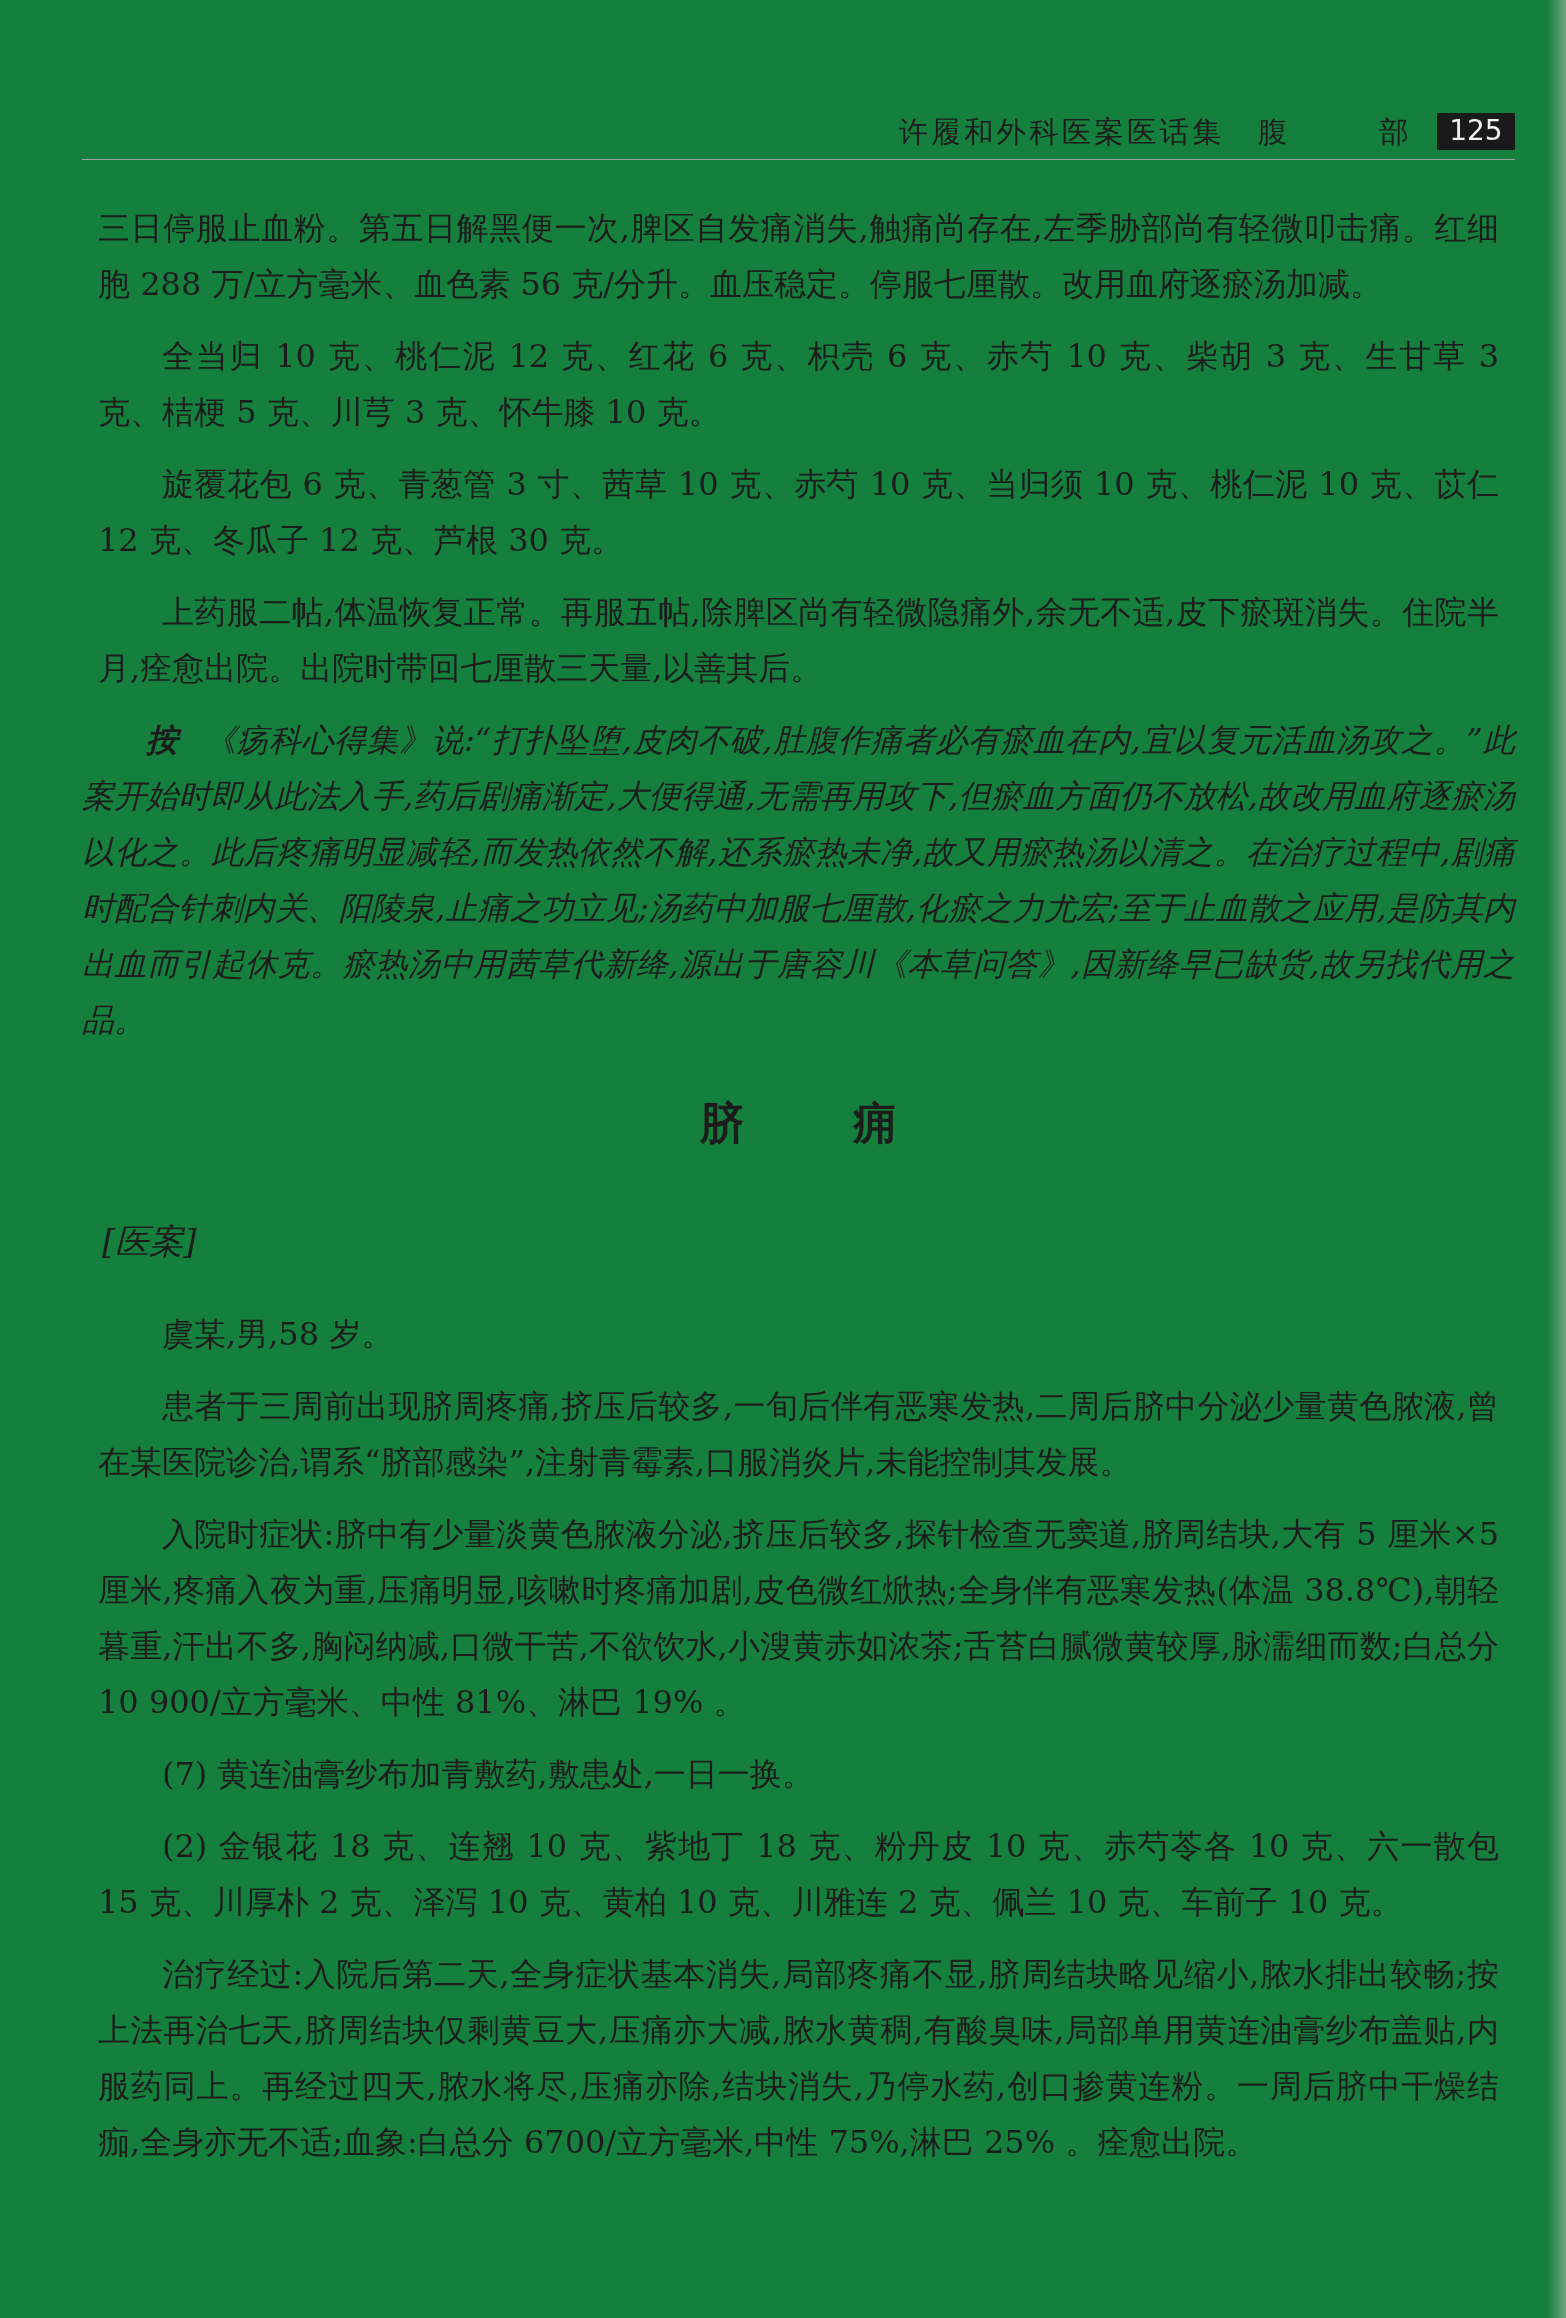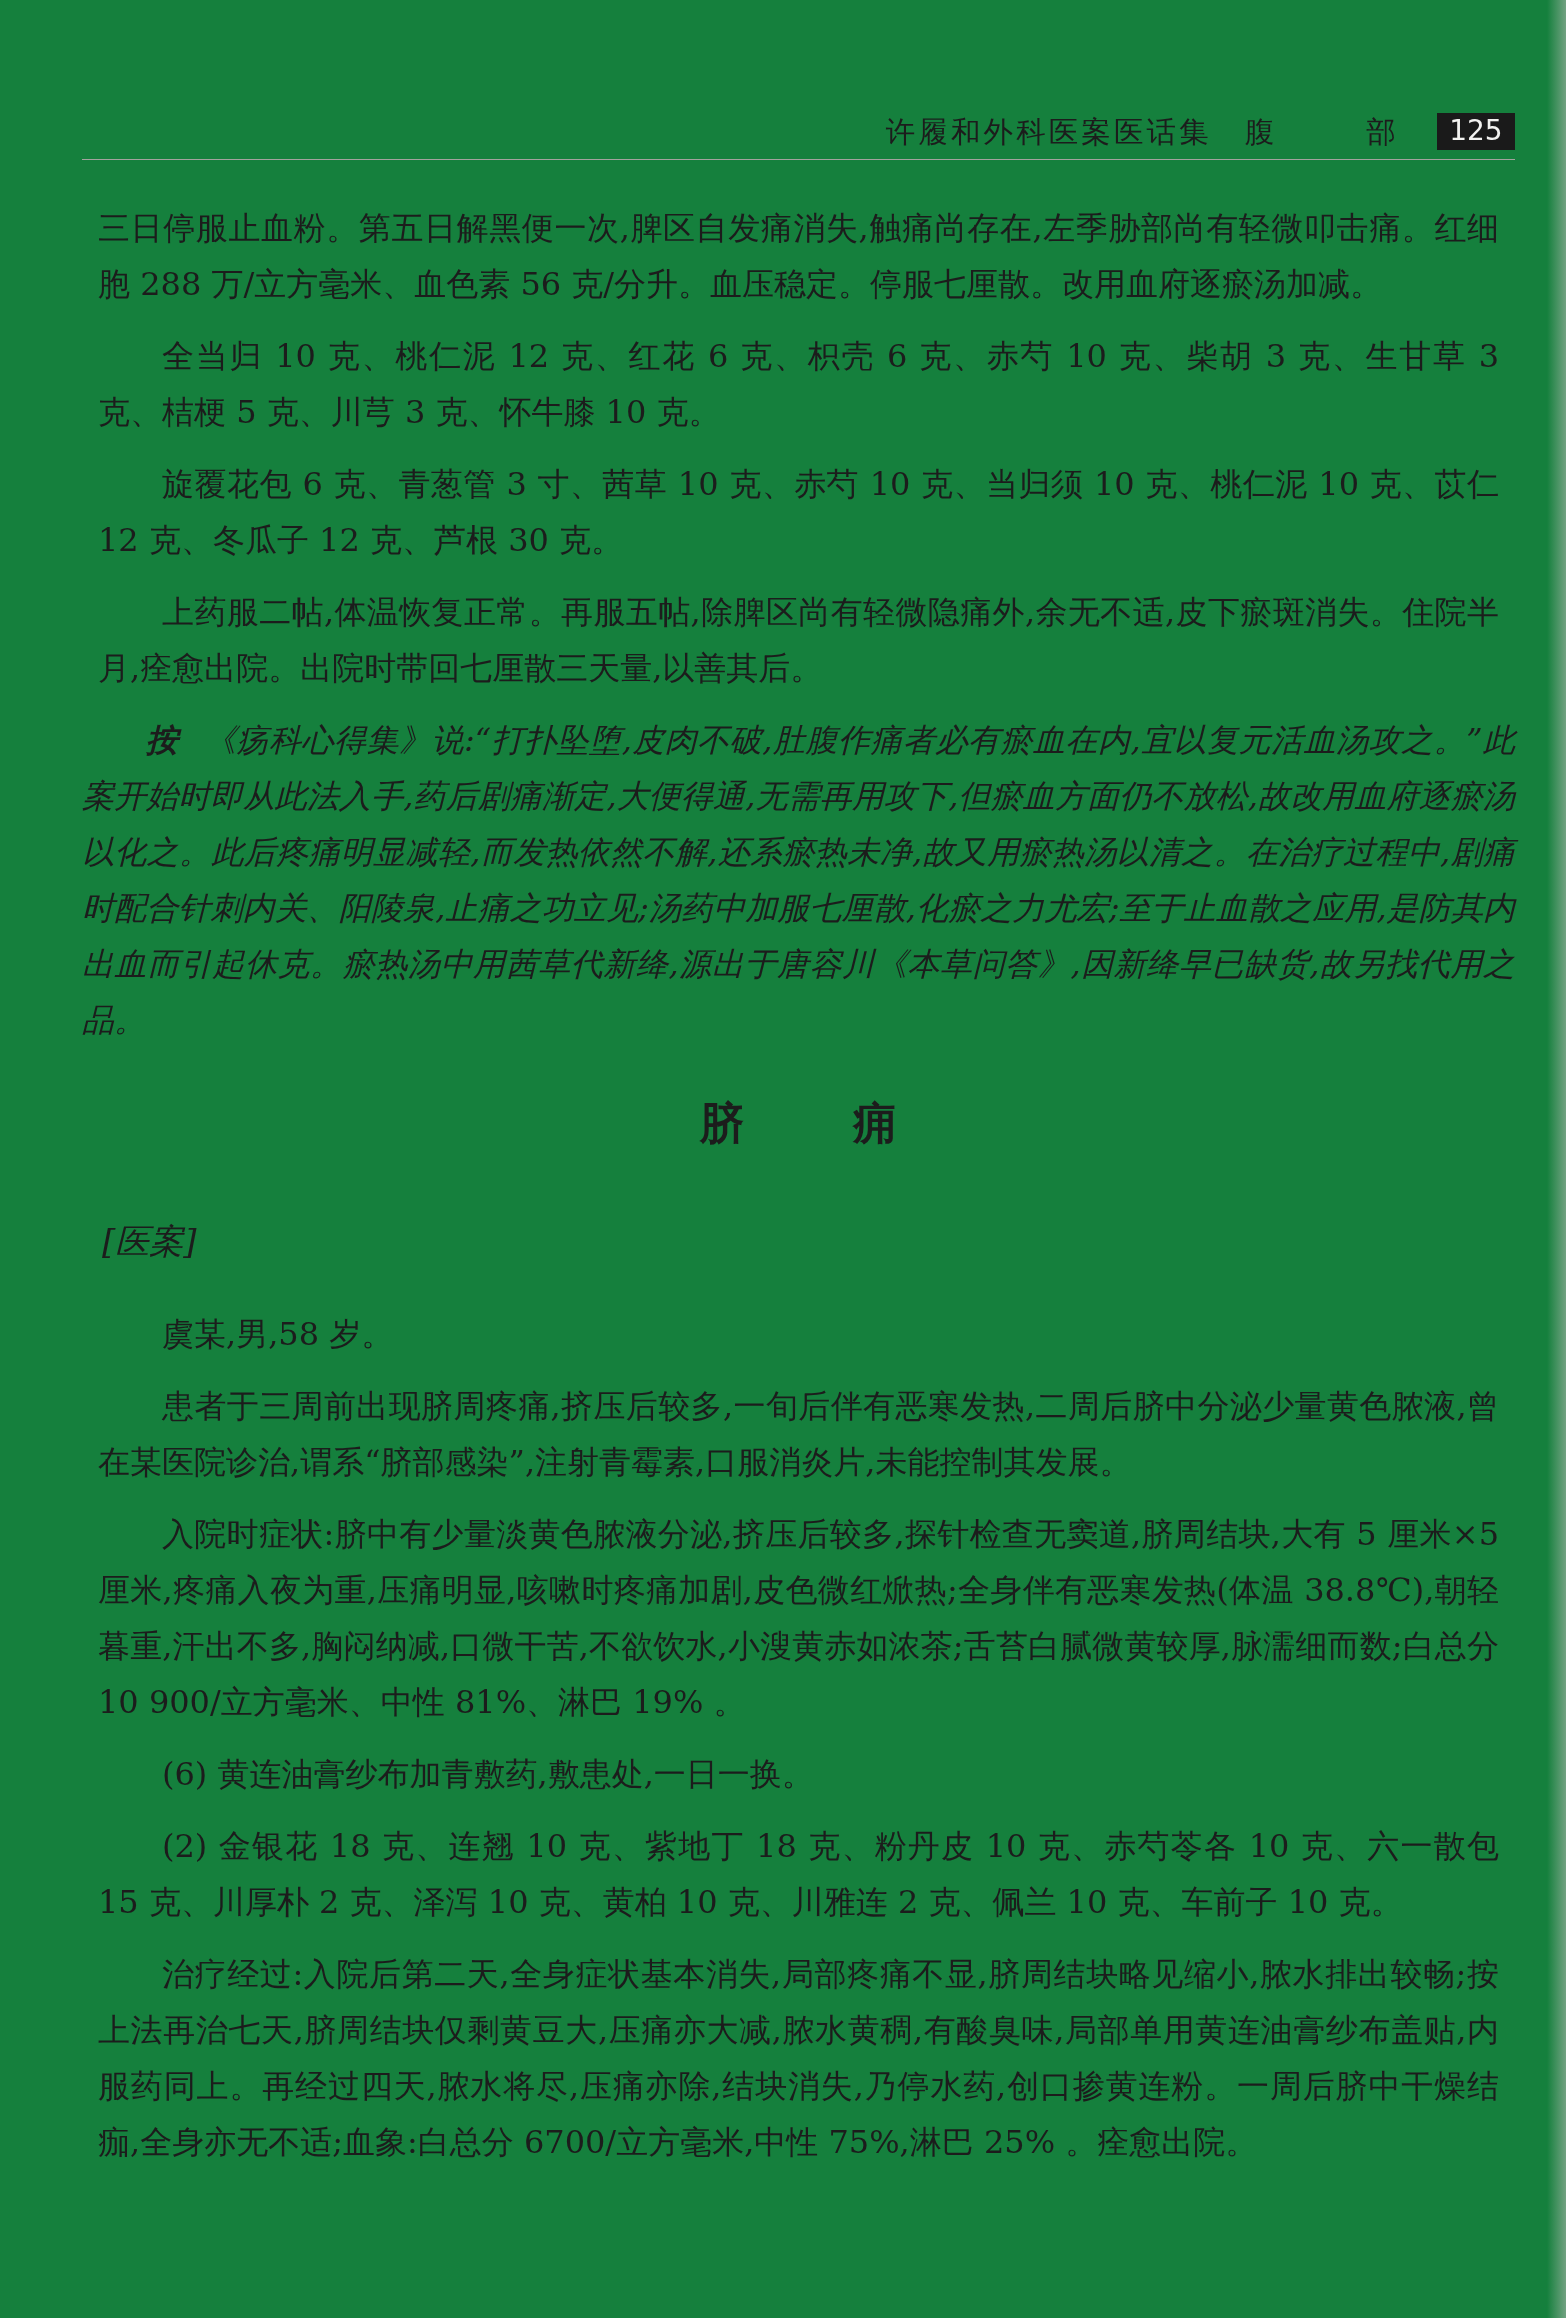--- a/index.html
+++ b/index.html
@@ -34,21 +34,21 @@
     justify-content: flex-end;
     align-items: center;
     font-size: 29.5px;
     line-height: 36px;
     white-space: nowrap;
   }
   .book-title { letter-spacing: 3.1px; }
   .section-char-1 { margin-left: 33px; }
   .section-char-2 { margin-left: 92px; }
   .page-badge {
-    margin-left: 41px;
+    margin-left: 28px;
     background: #1a1a1a;
     color: #f2f2f0;
     font-family: "DejaVu Sans", "Liberation Sans", sans-serif;
     font-size: 28px;
     line-height: 34px;
     padding: 0.8px 12.4px 2.3px 12.4px;
   }
   .header-rule {
     margin-top: 9.3px;
     border: none;
@@ -126,21 +126,21 @@
 
     <div class="case-label">[医案]</div>
 
     <p class="para">虞某,男,58 岁。</p>
 
     <p class="para">患者于三周前出现脐周疼痛,挤压后较多,一旬后伴有恶寒发热,二周后脐中分泌少量黄色脓液,曾在某医院诊治,谓系“脐部感染”,注射青霉素,口服消炎片,未能控制其发展。</p>
 
     <p class="para">入院时症状:脐中有少量淡黄色脓液分泌,挤压后较多,探针检查无窦道,脐周结块,大有 5 厘米×5 厘米,疼痛入夜为重,压痛明显,咳嗽时疼痛加剧,皮色微红焮热;全身伴有恶寒发热(体温 38.8℃),朝轻暮重,汗出不多,胸闷纳减,口微干苦,不欲饮水,小溲黄赤如浓茶;舌苔白腻微黄较厚,脉濡细而数;白总分 10 900/立方毫米、中性 81%、淋巴 19% 。</p>
 
 
-    <p class="para">(6) 黄连油膏纱布加青敷药,敷患处,一日一换。</p>
+    <p class="para">(7) 黄连油膏纱布加青敷药,敷患处,一日一换。</p>
 
     <p class="para">(2) 金银花 18 克、连翘 10 克、紫地丁 18 克、粉丹皮 10 克、赤芍苓各 10 克、六一散包 15 克、川厚朴 2 克、泽泻 10 克、黄柏 10 克、川雅连 2 克、佩兰 10 克、车前子 10 克。</p>
 
     <p class="para">治疗经过:入院后第二天,全身症状基本消失,局部疼痛不显,脐周结块略见缩小,脓水排出较畅;按上法再治七天,脐周结块仅剩黄豆大,压痛亦大减,脓水黄稠,有酸臭味,局部单用黄连油膏纱布盖贴,内服药同上。再经过四天,脓水将尽,压痛亦除,结块消失,乃停水药,创口掺黄连粉。一周后脐中干燥结痂,全身亦无不适;血象:白总分 6700/立方毫米,中性 75%,淋巴 25% 。痊愈出院。</p>
 
   </div>
 
 </div>
 
 

